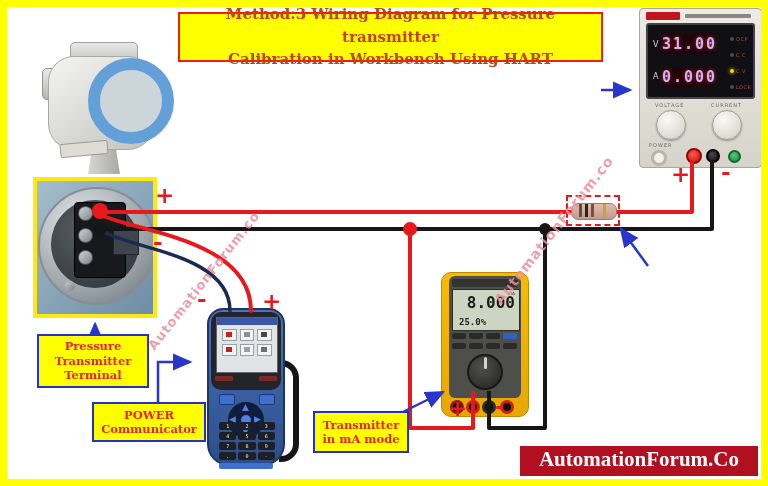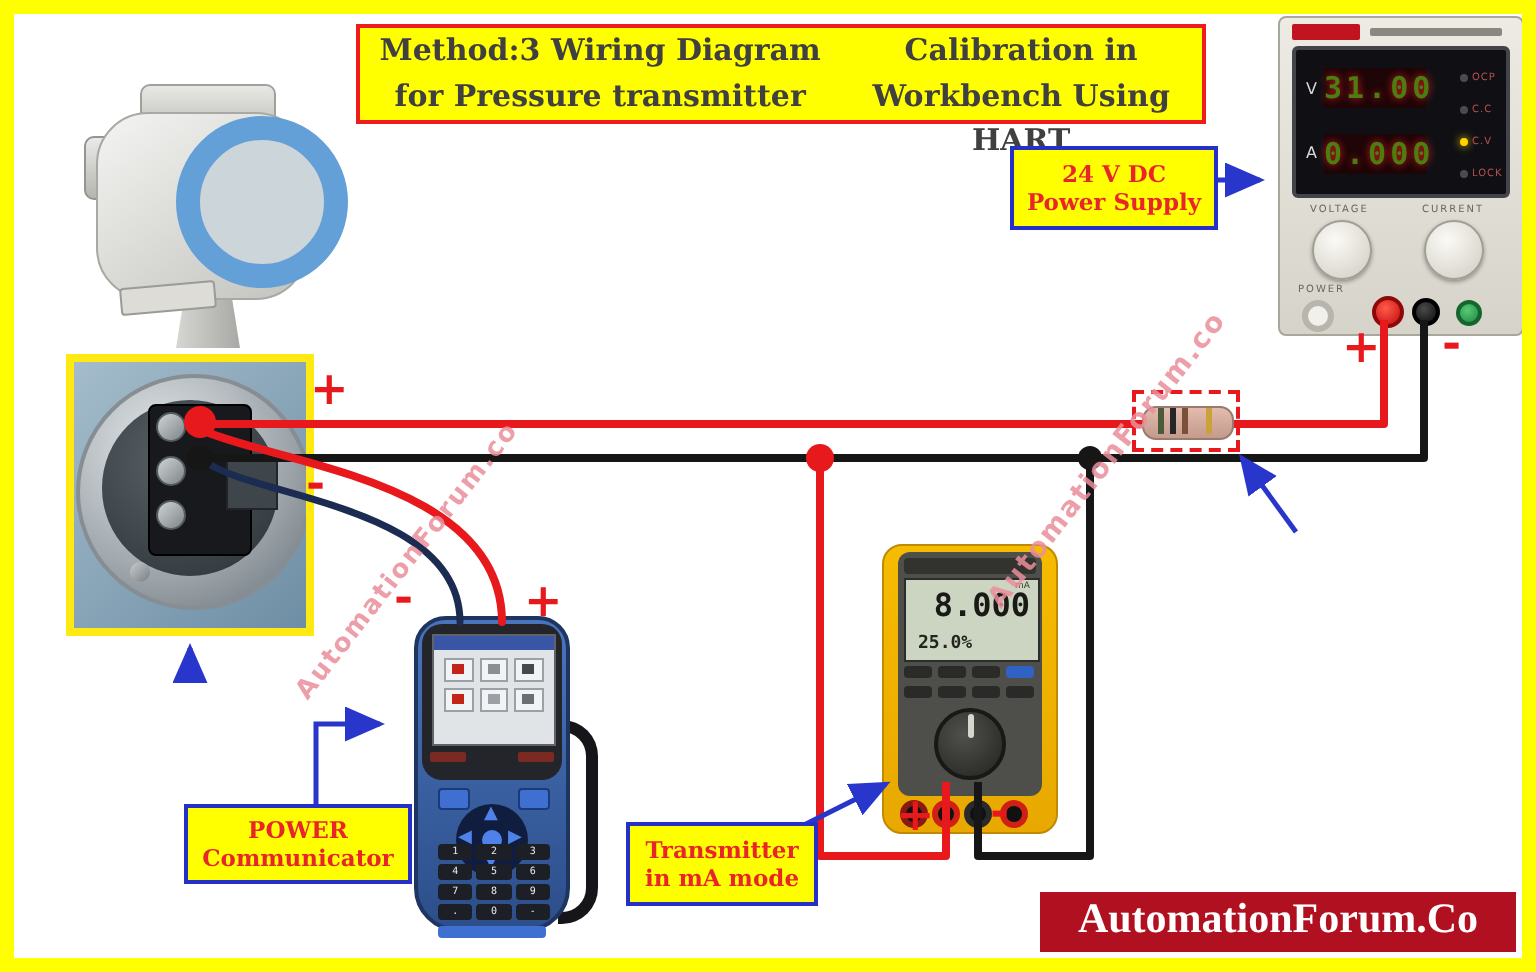--- a/index.html
+++ b/index.html
@@ -5,22 +5,22 @@
   html,body{margin:0;padding:0;background:#888;}
   .canvas{position:relative;width:768px;height:486px;background:#fff;overflow:hidden;
           font-family:"DejaVu Sans",sans-serif;}
   .frame{position:absolute;inset:0;border:7px solid #ffff00;pointer-events:none;z-index:20;}
 
   
   .callout{position:absolute;background:#ffff00;border:2.5px solid #2430c8;color:#e8262a;
            font:bold 11.5px/1.25 "DejaVu Serif",serif;text-align:center;
            display:flex;flex-direction:column;justify-content:center;z-index:10;padding:1px 2px;}
   .title-box{position:absolute;left:178px;top:12px;width:421px;height:46px;background:#ffff00;
-             border:2px solid #ee1c1c;color:#404040;font:bold 15px/1.5 "DejaVu Serif",serif;
-             text-align:center;display:flex;z-index:10;}
+             border:2px solid #ee1c1c;color:#c2410c;font:bold 15px/1.5 "DejaVu Serif",serif;
+             text-align:center;display:flex;flex-direction:column;justify-content:center;z-index:10;}
   .logo{position:absolute;left:518px;top:444px;width:238px;height:30px;background:#b01020;
         border:2px solid #ffffff;color:#fff;font:bold 21px/26px "Liberation Serif",serif;
         text-align:center;z-index:10;}
 
   .pol{position:absolute;color:#e8191c;font:bold 23px/1 "DejaVu Serif",serif;z-index:8;}
   .wm{position:absolute;color:#ea8f9b;opacity:.85;font:bold 13px "DejaVu Sans",sans-serif;
       letter-spacing:1px;transform:rotate(-52deg);white-space:nowrap;z-index:9;}
 
   svg.wires{position:absolute;inset:0;z-index:5;}
 
@@ -104,21 +104,21 @@
   
   .ps{position:absolute;left:639px;top:8px;width:123px;height:160px;z-index:1;}
   .ps .body{position:absolute;inset:0;background:linear-gradient(#eeebe4,#d6d3ca);
             border:1px solid #a9a69c;border-radius:4px;}
   .ps .brand{position:absolute;left:7px;top:4px;width:34px;height:8px;background:#c11420;border-radius:1px;}
   .ps .mline{position:absolute;left:46px;top:6px;width:66px;height:4px;background:#8a877e;border-radius:1px;}
   .ps .disp{position:absolute;left:7px;top:15px;width:109px;height:76px;background:#101014;
             border:2px solid #43434a;border-radius:3px;box-sizing:border-box;}
   .ps .dlab{position:absolute;color:#d8d8d8;font:8px/8px "DejaVu Sans",sans-serif;}
   .ps .dval{position:absolute;left:14px;width:51px;height:20px;background:#1e0507;text-align:center;
-            font:bold 15px/20px "DejaVu Sans Mono",monospace;color:#4d7c0f;letter-spacing:2px;
+            font:bold 15px/20px "DejaVu Sans Mono",monospace;color:#c4b5fd;letter-spacing:2px;
             text-shadow:0 0 4px rgba(255,40,40,.8);}
   .ps .ind{position:absolute;left:82px;width:24px;height:12px;display:flex;align-items:center;gap:2px;}
   .ps .dot{width:4px;height:4px;border-radius:50%;background:#4a4a50;}
   .ps .ind.lit .dot{background:#ffd400;box-shadow:0 0 4px #ffd400;}
   .ps .ilab{font:5px/5px "DejaVu Sans",sans-serif;color:#b05050;letter-spacing:.5px;}
   .ps .klab{position:absolute;font:5px/5px "DejaVu Sans",sans-serif;color:#6a675e;letter-spacing:1px;}
   .ps .knob{position:absolute;top:102px;width:28px;height:28px;border-radius:50%;
             background:radial-gradient(circle at 38% 32%,#fbfaf5,#cfccc2);border:1px solid #a19e94;
             box-shadow:0 1px 2px rgba(0,0,0,.35);}
   .ps .pbtn{position:absolute;left:12px;top:142px;width:16px;height:16px;border-radius:50%;
@@ -294,25 +294,26 @@
     <path d="M401,413 L443,392" fill="none" stroke="#2836cc" stroke-width="2.5" marker-end="url(#arr)"></path>
     <path d="M601,90 H630" fill="none" stroke="#2836cc" stroke-width="2.5" marker-end="url(#arr)"></path>
     <path d="M648,266 L621,229" fill="none" stroke="#2836cc" stroke-width="2.5" marker-end="url(#arr)"></path>
   </svg>
 
   <div class="title-box">
     <span>Method:3 Wiring Diagram for Pressure transmitter</span>
     <span>Calibration in Workbench Using HART</span>
   </div>
 
-  <div class="callout" style="left:505px;top:73px;width:96px;height:36px;">
-    <span>24 V DC</span>
-    <span>Power Supply</span>
-  </div>
-
+
+  <div class="callout" style="left:37px;top:334px;width:104px;height:48px;">
+    <span>Pressure</span>
+    <span>Transmitter</span>
+    <span>Terminal</span>
+  </div>
 
   <div class="callout" style="left:92px;top:402px;width:106px;height:34px;">
     <span>POWER</span>
     <span>Communicator</span>
   </div>
 
   <div class="callout" style="left:313px;top:411px;width:88px;height:36px;">
     <span>Transmitter</span>
     <span>in mA mode</span>
   </div>

